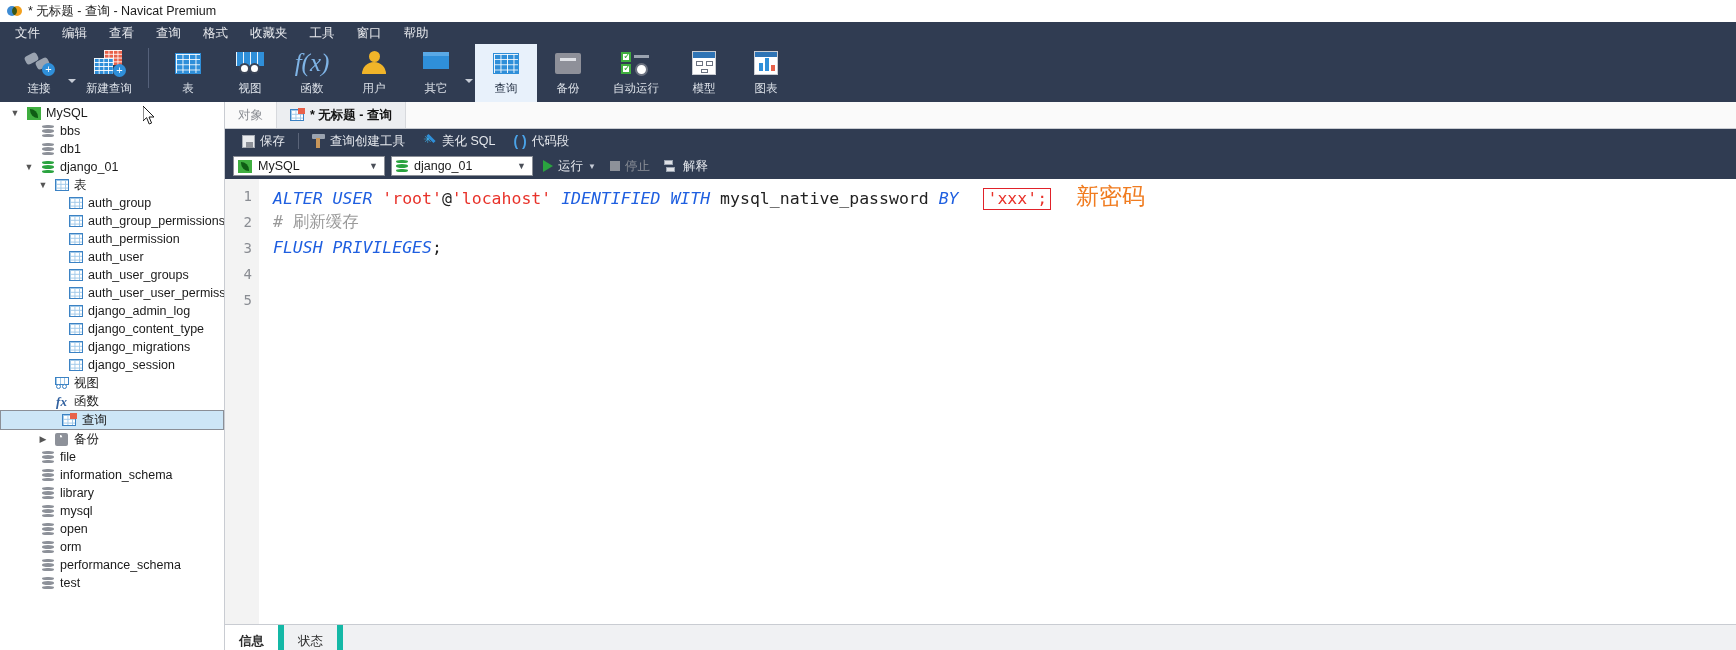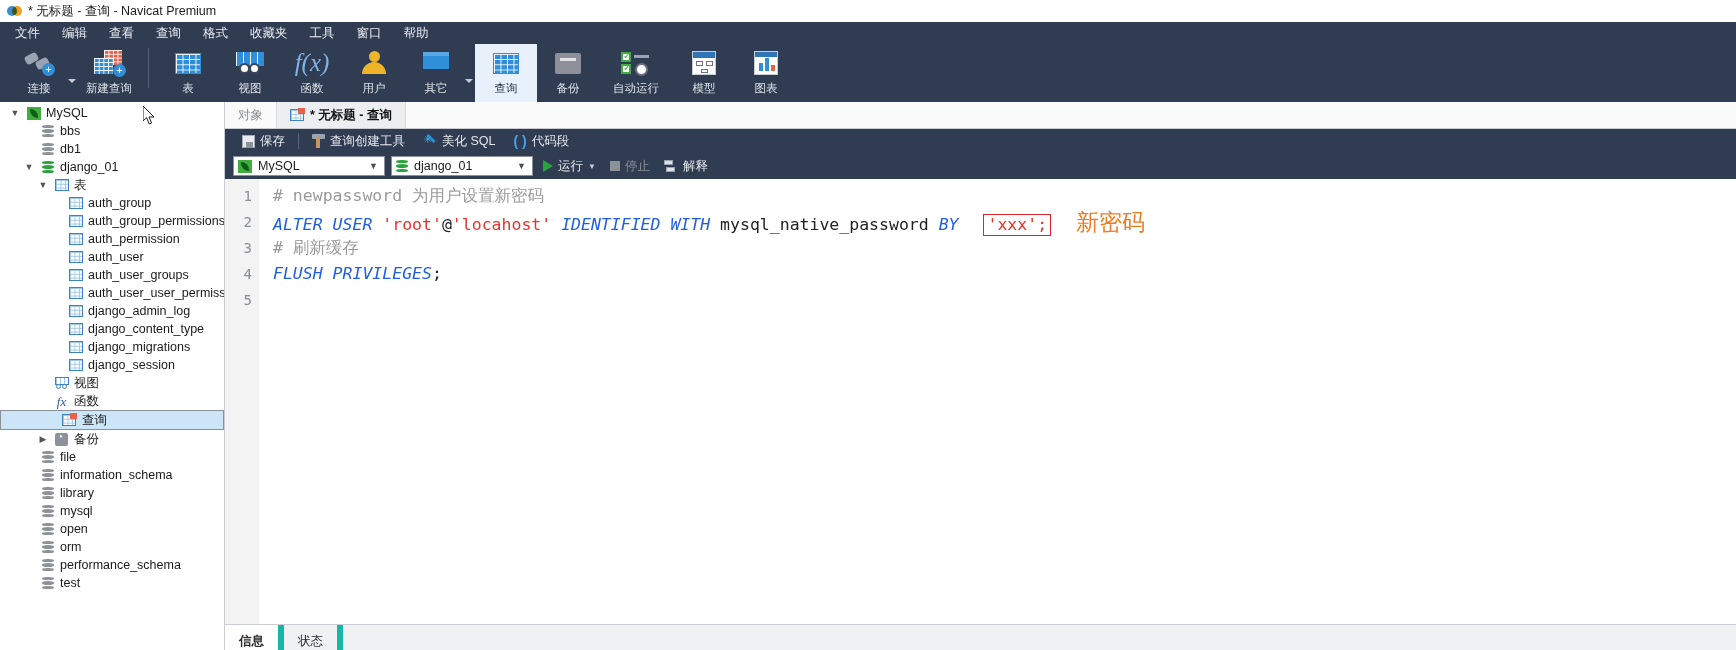--- a/index.html
+++ b/index.html
@@ -145,21 +145,21 @@
     background-image: linear-gradient(to right, #9fc8e8 1px, transparent 1px),
                       linear-gradient(to bottom, #9fc8e8 1px, transparent 1px);
     background-size: 4.5px 3.8px; }
   .tbl-ic.q { border-color: #3b82c4; position: relative; }
   .tbl-ic.q::after { content: ""; position: absolute; right: -2px; top: -2px; width: 7px; height: 6px; background: #e8614a; }
   .view-ic { width: 14px; height: 12px; position: relative; }
   .view-ic .t { position: absolute; inset: 0 0 4px 0; background: #fff; border: 1px solid #3b82c4;
     background-image: linear-gradient(to right, #9fc8e8 1px, transparent 1px); background-size: 4px 100%; }
   .view-ic .o1, .view-ic .o2 { position: absolute; bottom: 0; width: 5px; height: 5px; border-radius: 50%; border: 1.3px solid #3b82c4; background: #fff; }
   .view-ic .o1 { left: 1px; } .view-ic .o2 { left: 7px; }
-  .fx-ic { font-family: "Liberation Serif", serif; font-style: italic; font-size: 13px; color: #2f5f9e; line-height: 13px; }
+  .fx-ic { font-family: "Liberation Serif", serif; font-style: italic; font-size: 13px; color: #2f5f9e; line-height: 13px; font-weight: bold; }
   .bk-ic { width: 13px; height: 13px; background: #8d9199; border-radius: 2px; position: relative; }
   .bk-ic::after { content: "◔"; position: absolute; left: 2px; top: -2px; font-size: 10px; color: #fff; }
 
   
   .content { flex: 1; display: flex; flex-direction: column; min-width: 0; background: #000000; }
 
   .tabbar { height: 27px; background: #fafafa; display: flex; align-items: stretch; border-bottom: 1px solid #c9ccd2; }
   .tab {
     display: flex; align-items: center; gap: 6px; padding: 0 13px; font-size: 12.5px;
     color: #3a3a3a; background: #fafafa; border-right: 1px solid #d7d9dd; white-space: nowrap; cursor: default;
@@ -718,21 +718,20 @@
 
     <div class="editor">
       <div class="gutter" id="gutter">
           <div class="gl">1</div>
           <div class="gl">2</div>
           <div class="gl">3</div>
           <div class="gl">4</div>
           <div class="gl">5</div>
         </div>
       <div class="codearea" id="codearea">
-          <div class="cl"><span class="cmt"># newpassword 为用户设置新密码</span></div>
           <div class="cl"><span class="kw">ALTER</span><span class="pln"> </span><span class="kw">USER</span><span class="pln"> </span><span class="str">'root'</span><span class="op">@</span><span class="str">'locahost'</span><span class="pln"> </span><span class="kw">IDENTIFIED</span><span class="pln"> </span><span class="kw">WITH</span><span class="pln"> </span><span class="pln">mysql_native_password</span><span class="pln"> </span><span class="kw">BY</span><span class="pln"> </span><span class="annot-box str" style="border-color: rgb(224, 34, 42);">'xxx';</span><span class="annot-txt" style="color: rgb(240, 124, 32);">新密码</span></div>
           <div class="cl"><span class="cmt"># 刷新缓存</span></div>
           <div class="cl"><span class="kw">FLUSH</span><span class="pln"> </span><span class="kw">PRIVILEGES</span><span class="op">;</span></div>
           <div class="cl"></div>
         </div>
     </div>
 
     <div class="bottom">
       <div class="btab active">
         <span>信息</span>

